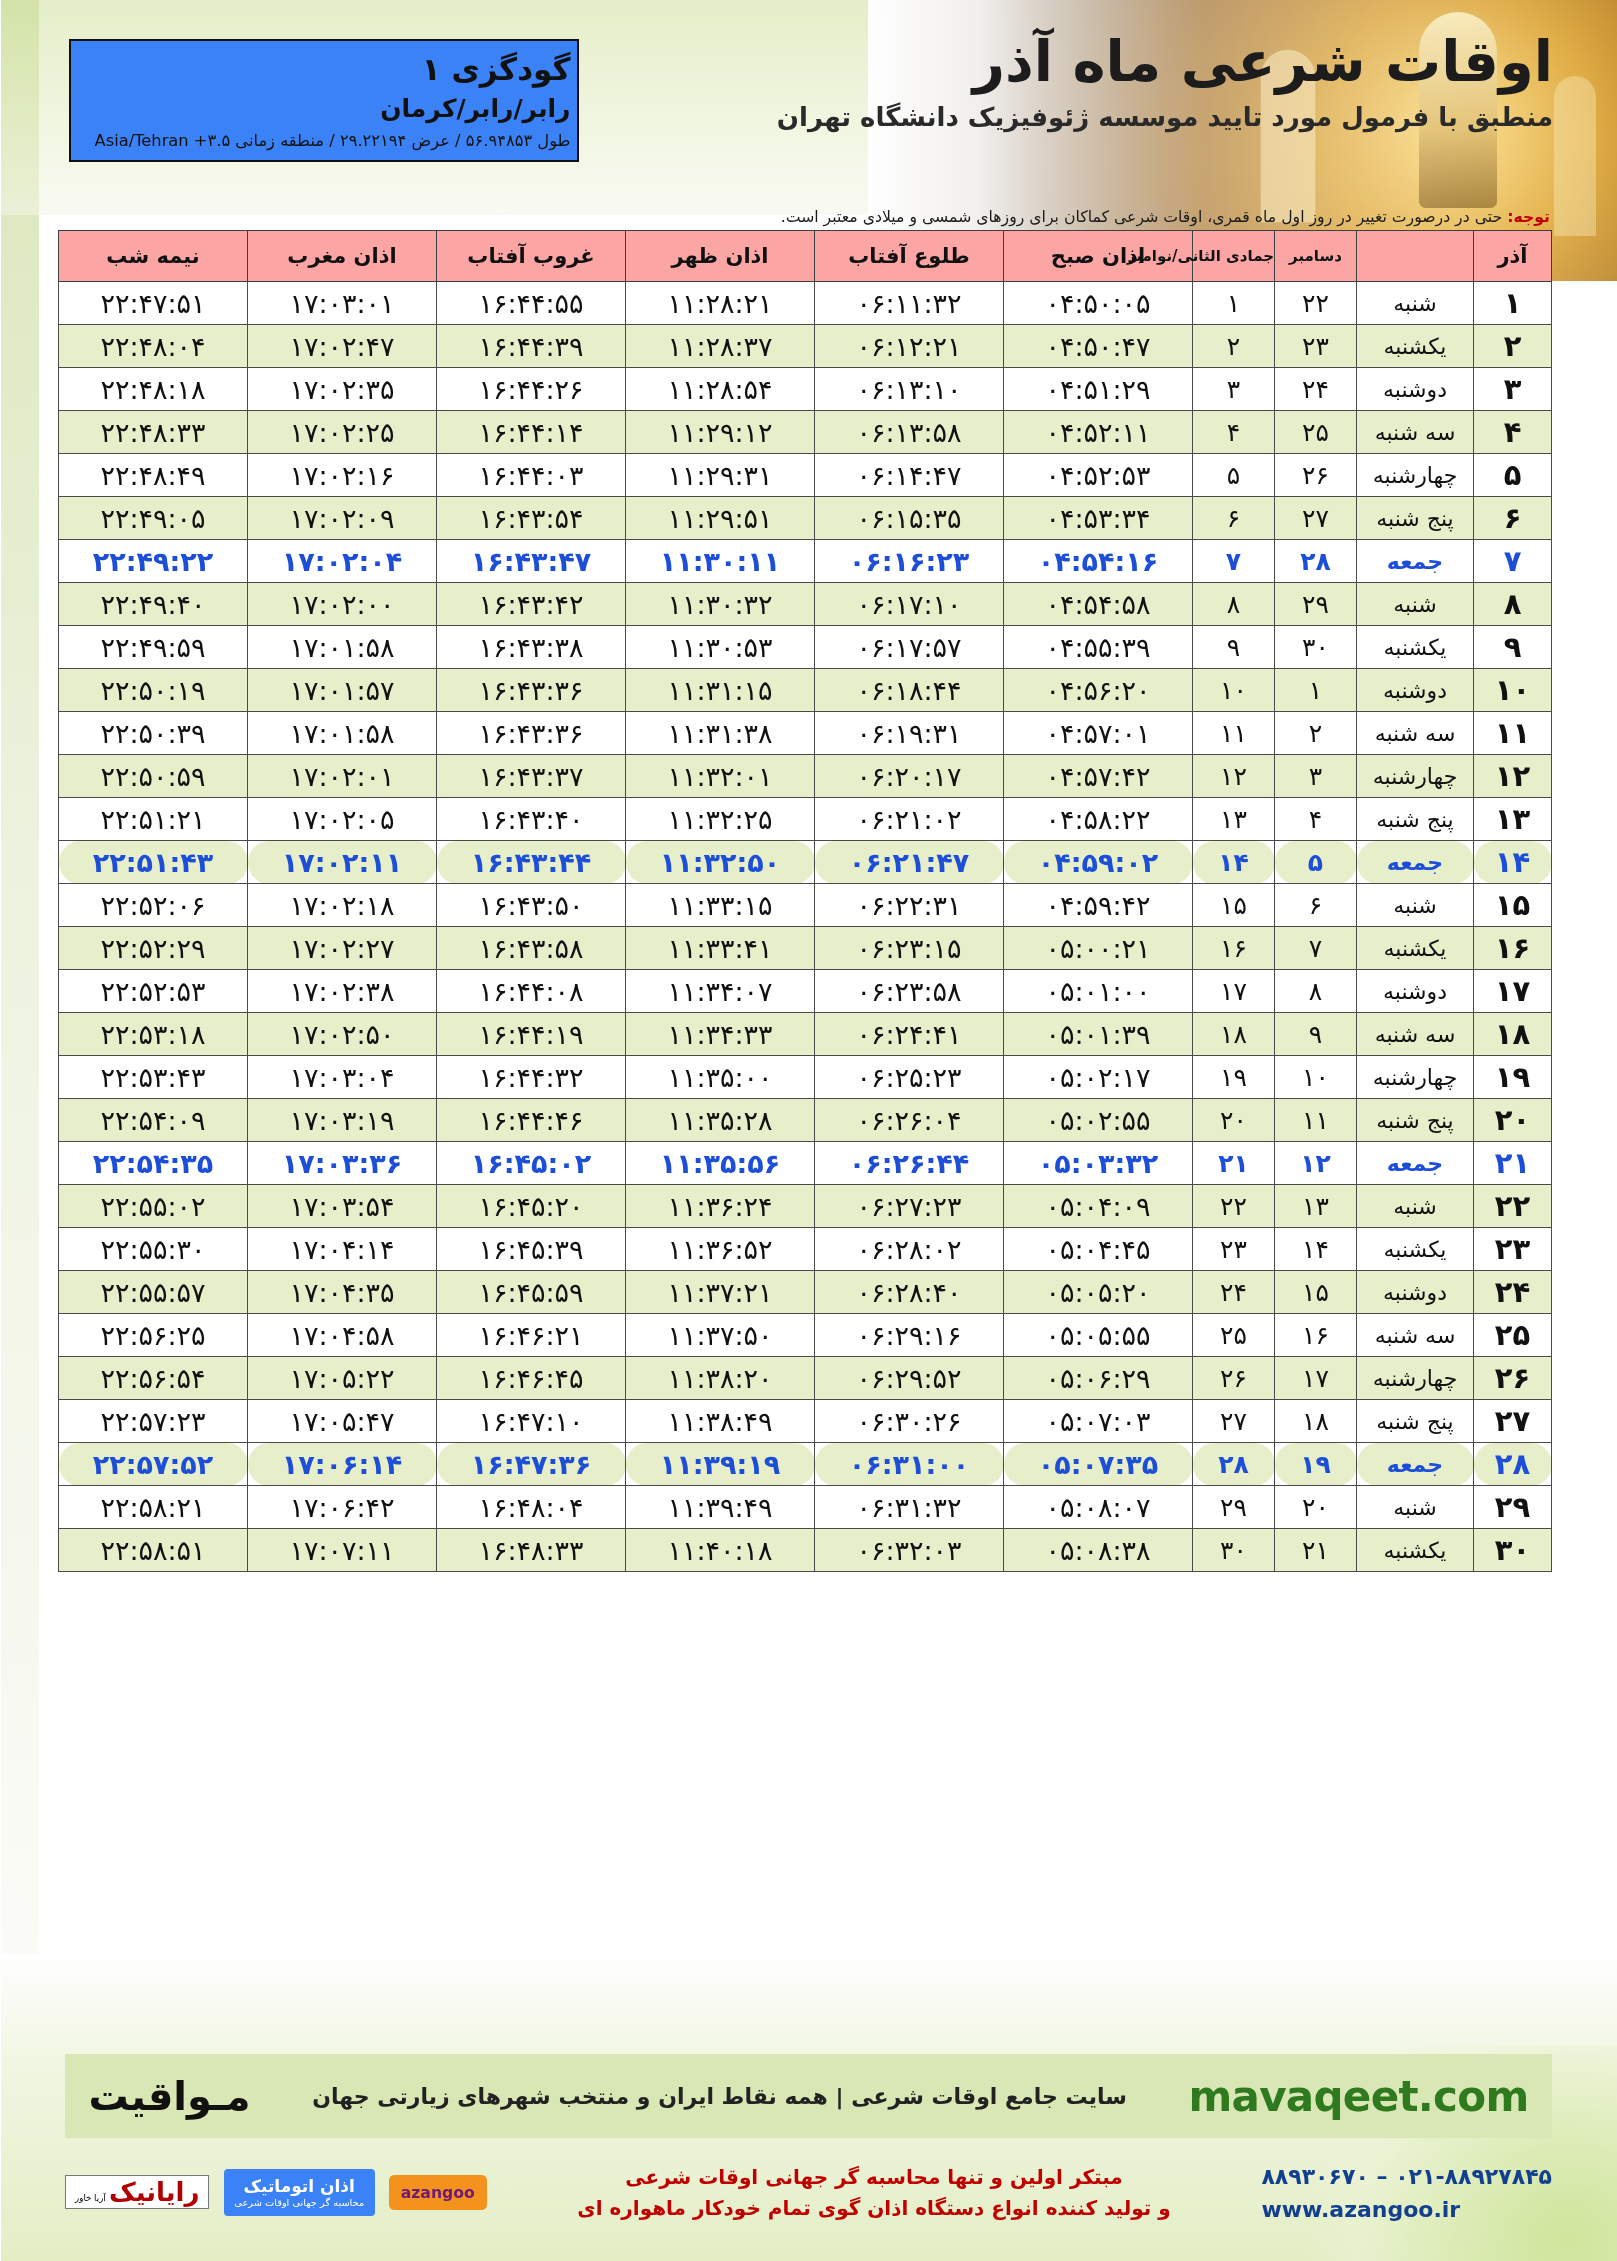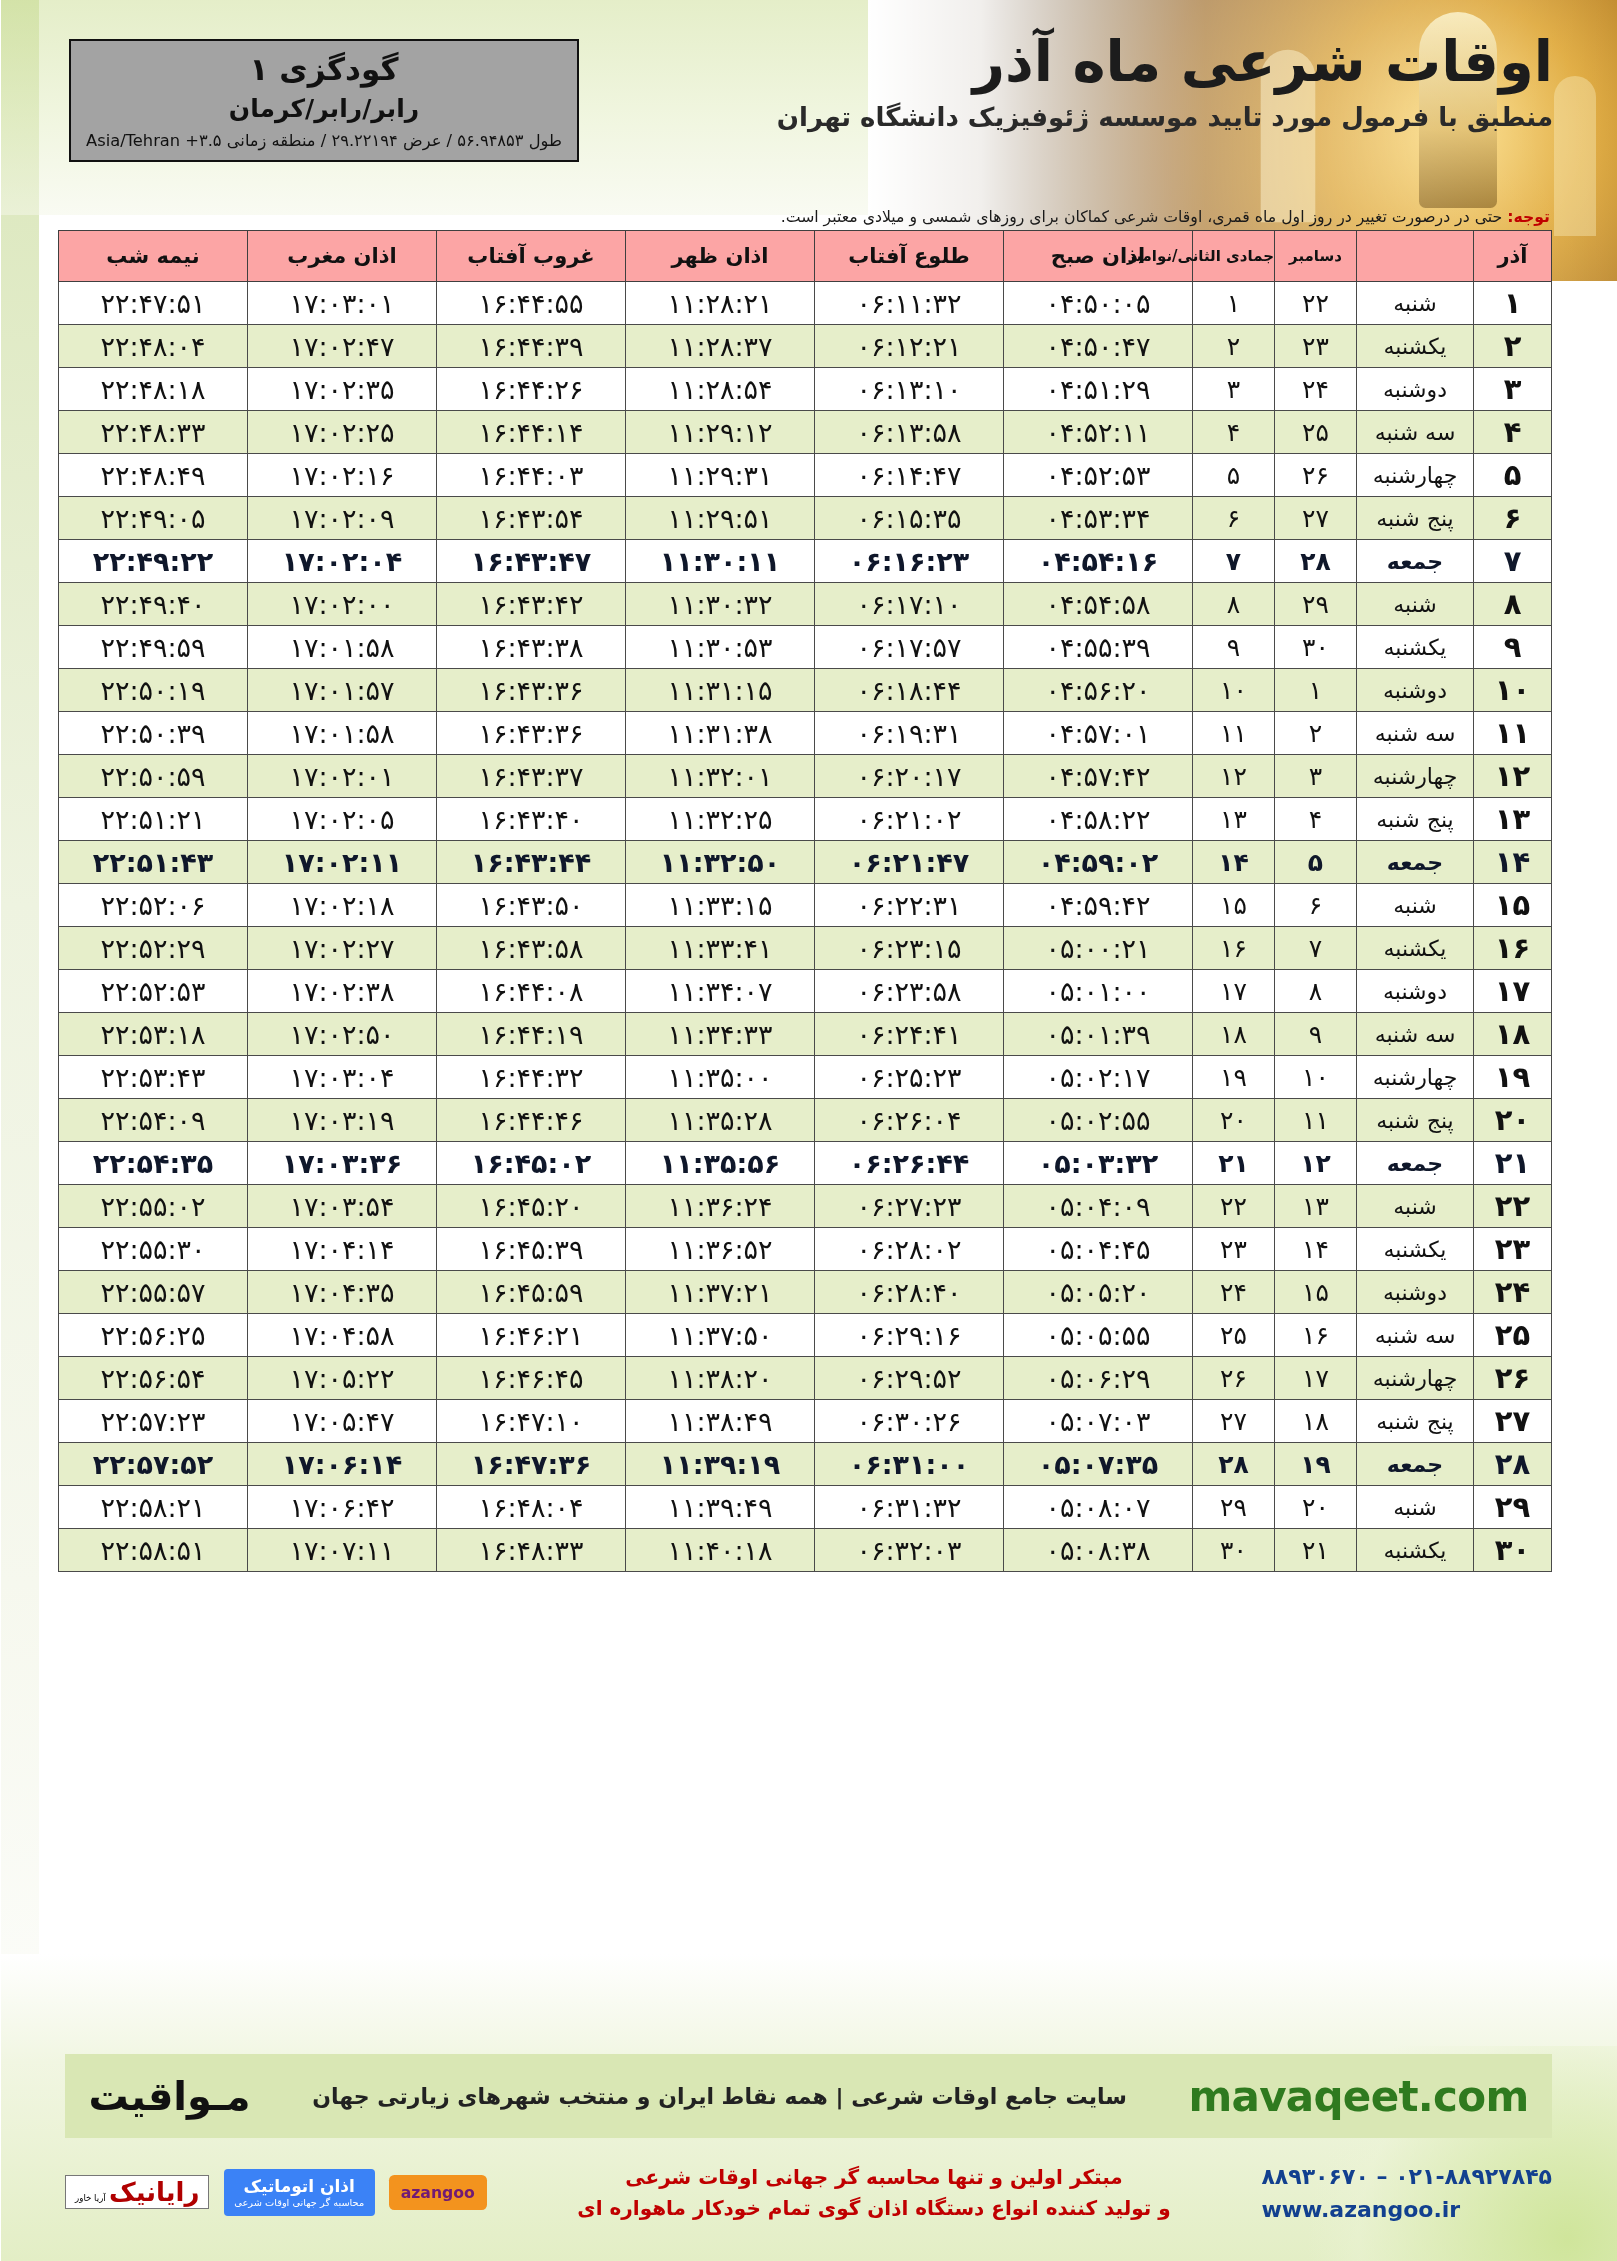--- a/index.html
+++ b/index.html
@@ -66,22 +66,22 @@
   }
   .title-sub{
     font-size:26px;font-weight:bold;color:#2a2a2a;margin-top:9px;
   }
   .title-sub2{
     font-size:22px;font-weight:bold;color:#2a2a2a;margin-top:10.4px;
   }
 
   .loc-box{
     position:absolute;left:69px;top:39px;width:493px;
-    border:2px solid #111;background:#a3a3a3;
-    padding:9px 6.5px 10.4px 6.5px;text-align:center;
+    border:2px solid #111;background:#3b82f6;
+    padding:9px 6.5px 10.4px 6.5px;text-align:right;
   }
   .loc-city{font-size:31px;font-weight:bold;color:#111;line-height:1.25;}
   .loc-region{font-size:25px;font-weight:bold;color:#111;margin-top:5px;}
   .loc-coord{font-size:16.3px;color:#111;margin-top:7.8px;direction:rtl;}
 
   .note{
     position:absolute;left:69px;top:207px;width:1481px;
     font-size:15.7px;color:#1a1a1a;
   }
   .note b{color:#c00000;}
@@ -106,21 +106,21 @@
   thead th{
     background:#fca5a5;
     font-size:21px;
     font-weight:bold;
     height:50px;
     border-color:#3f3f3f;
   }
   thead th.sub-head{font-size:15px;}
   tbody tr.odd td{background:#ffffff;}
   tbody tr.even td{background:#e6eeca;}
-  tbody tr.friday td{color:#0f172a;font-weight:bold;}
+  tbody tr.friday td{color:#1d4ed8;font-weight:bold;border-radius:21px;}
   td.day-col{font-size:29px;font-weight:bold;}
   td.weekday-col{font-size:22px;}
   td.greg-col,td.hij-col{font-size:25px;}
   tbody tr td.time{font-size:27px;letter-spacing:0px;}
 
   col.c-day{width:78px;}
   col.c-weekday{width:117px;}
   col.c-hijri{width:82px;}
   col.c-greg{width:82px;}
   col.c-time{width:189px;}

